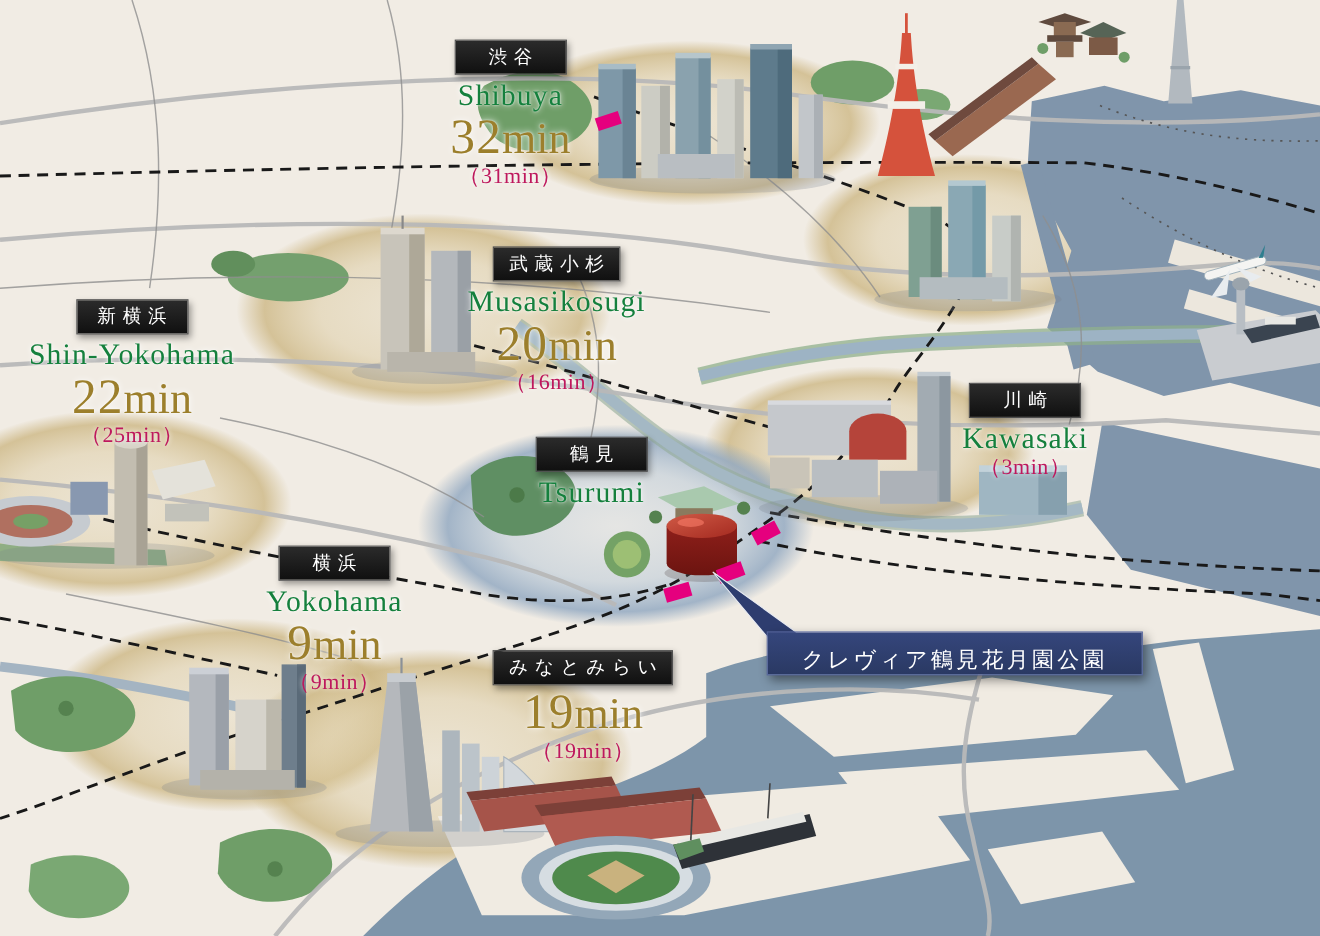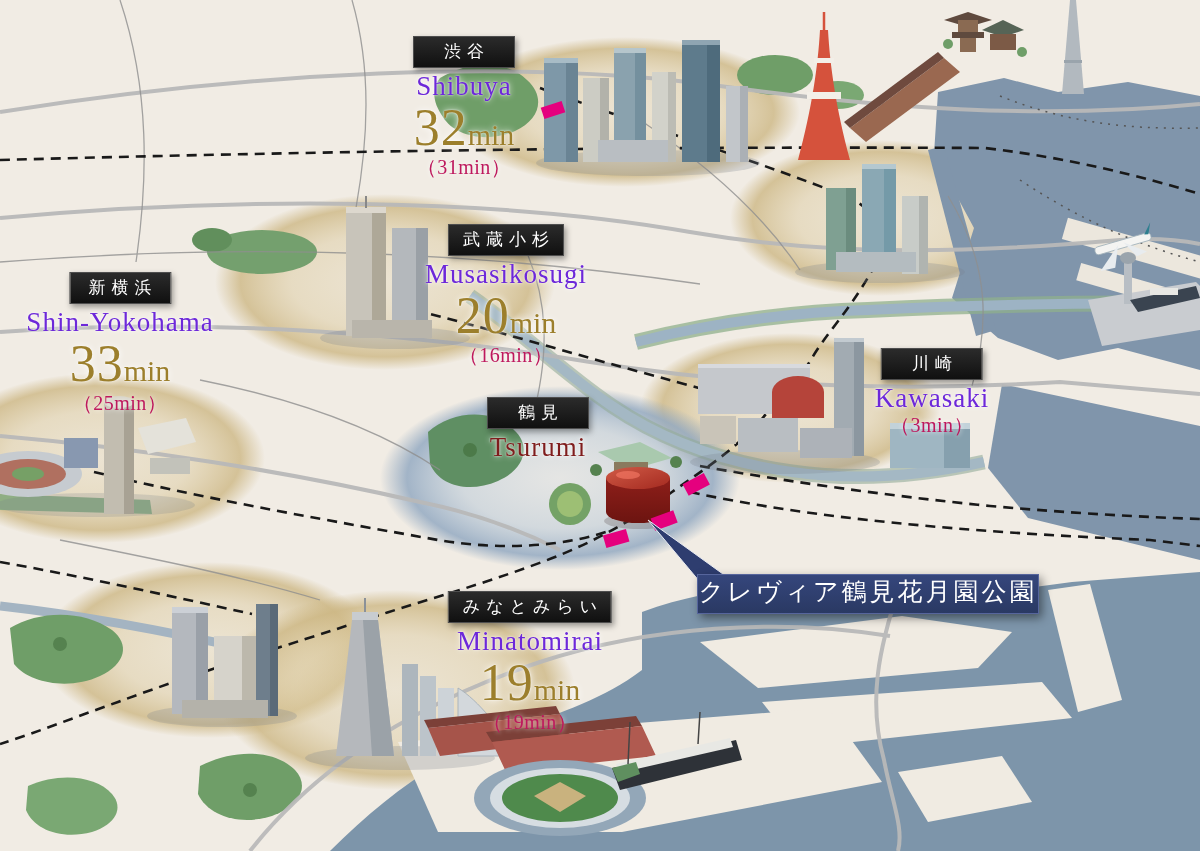--- a/index.html
+++ b/index.html
@@ -5,33 +5,33 @@
   html,body{margin:0;padding:0;background:#f1ece4;}
   .map-root{position:relative;width:1200px;height:851px;overflow:hidden;background:#f1ece4;
     font-family:"Liberation Serif","DejaVu Serif",serif;}
   .map-root svg{position:absolute;left:0;top:0;}
 
   .station{position:absolute;transform:translateX(-50%);text-align:center;z-index:5;line-height:1;}
   .jp-box{display:inline-block;background:linear-gradient(180deg,#2b2b2b,#101010);
     border:1px solid #4e4e4e;color:#ffffff;font-size:17px;letter-spacing:6px;
     padding:6px 8px 7px 14px;min-width:102px;box-sizing:border-box;
     box-shadow:2px 3px 6px rgba(0,0,0,.38);white-space:nowrap;}
-  .en{margin-top:5px;font-size:27px;color:#6d28d9;letter-spacing:1px;white-space:nowrap;
+  .en{margin-top:5px;font-size:27px;color:#15803d;letter-spacing:1px;white-space:nowrap;
     text-shadow:0 0 6px rgba(255,255,255,.95),0 0 2px rgba(255,255,255,.9);}
-  .en.blue{color:#7f1d1d;}
+  .en.blue{color:#15803d;}
   .time{margin-top:2px;color:#9c7f2c;text-shadow:0 0 7px rgba(255,255,255,.95),0 0 2px rgba(255,255,255,.9);}
-  .time .num{font-size:52px;letter-spacing:1px;text-align:center;}
-  .time .unit{font-size:30px;}
+  .time .num{font-size:45px;letter-spacing:1px;text-align:center;}
+  .time .unit{font-size:40px;}
   .note{margin-top:3px;font-size:20px;color:#be185d;letter-spacing:0.5px;
     text-shadow:0 0 5px rgba(255,255,255,.95);}
 
   .property-callout{position:absolute;left:697px;top:574px;width:340px;height:38px;
     background:linear-gradient(180deg,#35467c,#2a3963);border:1px solid #56659c;
-    color:#fff;display:flex;align-items:flex-start;justify-content:center;
-    font-size:25px;letter-spacing:3px;z-index:6;box-shadow:3px 4px 9px rgba(0,0,0,.45);white-space:nowrap;}
+    color:#fff;display:flex;align-items:flex-end;justify-content:center;
+    font-size:20px;letter-spacing:3px;z-index:6;box-shadow:3px 4px 9px rgba(0,0,0,.45);white-space:nowrap;}
 </style>
 </head>
 <body>
 
 <div class="map-root">
 
 <svg width="1200" height="851" viewBox="0 0 1200 851">
   <defs>
     <radialGradient id="tanGrad">
       <stop offset="0%" stop-color="rgba(224,209,170,0.30)"></stop>
@@ -338,39 +338,44 @@
   <div class="station" style="left:506px;top:224px">
     <div class="jp-box"><span>武蔵小杉</span></div>
     <div class="en">Musasikosugi</div>
     <div class="time"><span class="num">20</span><span class="unit">min</span></div>
     <div class="note">（16min）</div>
   </div>
 
   <div class="station" style="left:120px;top:272px">
     <div class="jp-box"><span>新横浜</span></div>
     <div class="en">Shin-Yokohama</div>
-    <div class="time"><span class="num">33</span><span class="unit">min</span></div>
+    <div class="time"><span class="num">22</span><span class="unit">min</span></div>
     <div class="note">（25min）</div>
   </div>
 
   <div class="station" style="left:932px;top:348px">
     <div class="jp-box"><span>川崎</span></div>
     <div class="en">Kawasaki</div>
     <div class="note">（3min）</div>
   </div>
 
   <div class="station" style="left:538px;top:397px">
     <div class="jp-box"><span>鶴見</span></div>
     <div class="en blue">Tsurumi</div>
   </div>
 
+  <div class="station" style="left:304px;top:496px">
+    <div class="jp-box"><span>横浜</span></div>
+    <div class="en">Yokohama</div>
+    <div class="time"><span class="num">9</span><span class="unit">min</span></div>
+    <div class="note">（9min）</div>
+  </div>
 
   <div class="station" style="left:530px;top:591px">
     <div class="jp-box"><span>みなとみらい</span></div>
-    <div class="en">Minatomirai</div>
     <div class="time"><span class="num">19</span><span class="unit">min</span></div>
     <div class="note">（19min）</div>
   </div>
 
   <div class="property-callout">
     <span>クレヴィア鶴見花月園公園</span>
   </div>
 
 </div>
 

